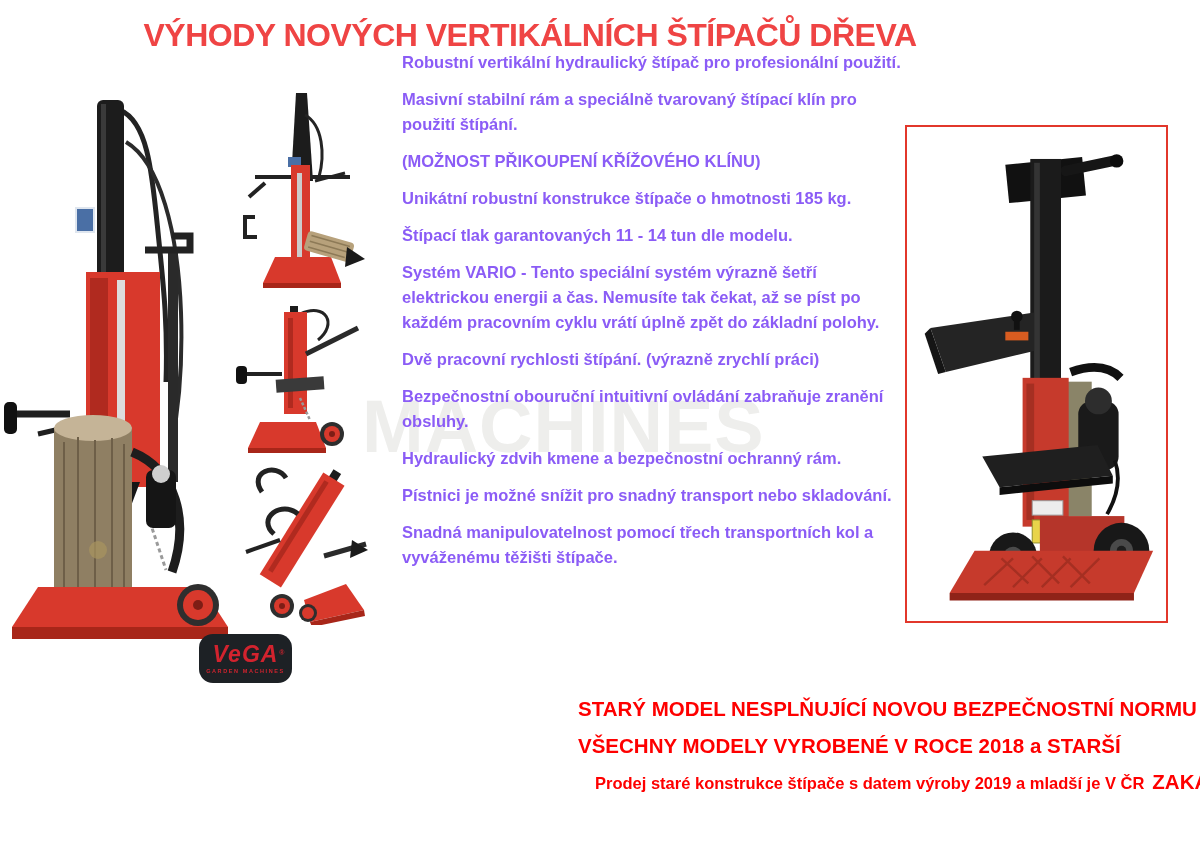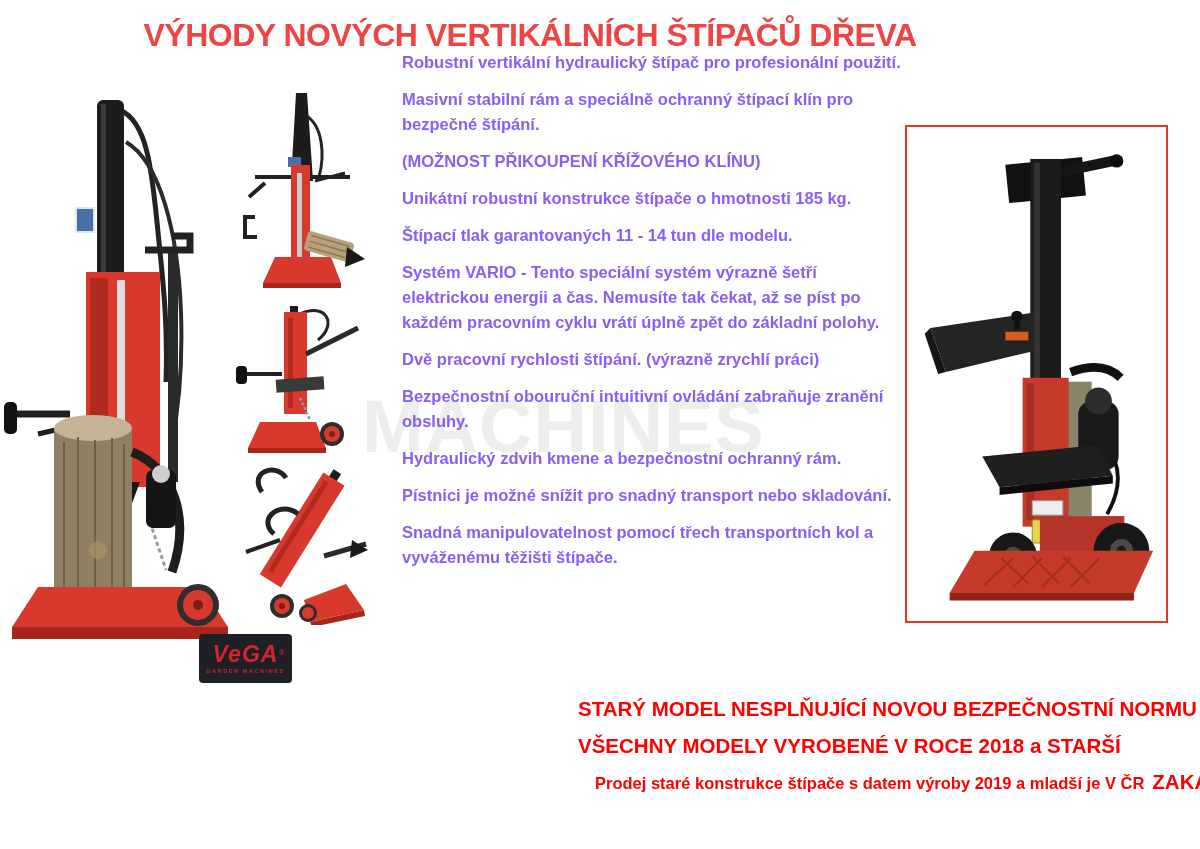--- a/index.html
+++ b/index.html
@@ -24,21 +24,21 @@
   }
   .features p{margin:0 0 12px 0;}
   .photo{position:absolute;z-index:1;}
   .old-model-box{
     position:absolute;left:905px;top:125px;width:263px;height:498px;
     border:2px solid #e2372b;box-sizing:border-box;background:#fff;
     display:flex;align-items:center;justify-content:center;z-index:2;
   }
   .vega-logo{
     position:absolute;left:199px;top:634px;width:93px;height:49px;
-    background:#1d2125;border-radius:4px;display:flex;flex-direction:column;
+    background:#1d2125;border-radius:14px;display:flex;flex-direction:column;
     align-items:center;justify-content:center;z-index:3;
   }
   .vega-brand{
     color:#d2232e;font-weight:bold;font-style:italic;font-size:23px;
     line-height:23px;letter-spacing:1px;position:relative;
   }
   .vega-reg{font-size:7px;font-style:normal;position:absolute;top:-2px;right:-7px;}
   .vega-tagline{
     color:#d2232e;font-size:5.5px;letter-spacing:1.6px;margin-top:2px;
     font-weight:bold;white-space:nowrap;
@@ -168,21 +168,21 @@
 
   <div class="vega-logo">
     <div class="vega-brand">
       <span>VeGA</span><span class="vega-reg">®</span>
     </div>
     <div class="vega-tagline">GARDEN MACHINES</div>
   </div>
 
   <div class="features">
     <p>Robustní vertikální hydraulický štípač pro profesionální použití.</p>
-    <p>Masivní stabilní rám a speciálně ochranný štípací klín pro bezpečné štípání.</p>
+    <p>Masivní stabilní rám a speciálně tvarovaný štípací klín pro použití štípání.</p>
     <p>(MOŽNOST PŘIKOUPENÍ KŘÍŽOVÉHO KLÍNU)</p>
     <p>Unikátní robustní konstrukce štípače o hmotnosti 185 kg.</p>
     <p>Štípací tlak garantovaných 11 - 14 tun dle modelu.</p>
     <p>Systém VARIO - Tento speciální systém výrazně šetří elektrickou energii a čas. Nemusíte tak čekat, až se píst po každém pracovním cyklu vrátí úplně zpět do základní polohy.</p>
     <p>Dvě pracovní rychlosti štípání. (výrazně zrychlí práci)</p>
     <p>Bezpečnostní obouruční intuitivní ovládání zabraňuje zranění obsluhy.</p>
     <p>Hydraulický zdvih kmene a bezpečnostní ochranný rám.</p>
     <p>Pístnici je možné snížit pro snadný transport nebo skladování.</p>
     <p>Snadná manipulovatelnost pomocí třech transportních kol a vyváženému těžišti štípače.</p>
   </div>

